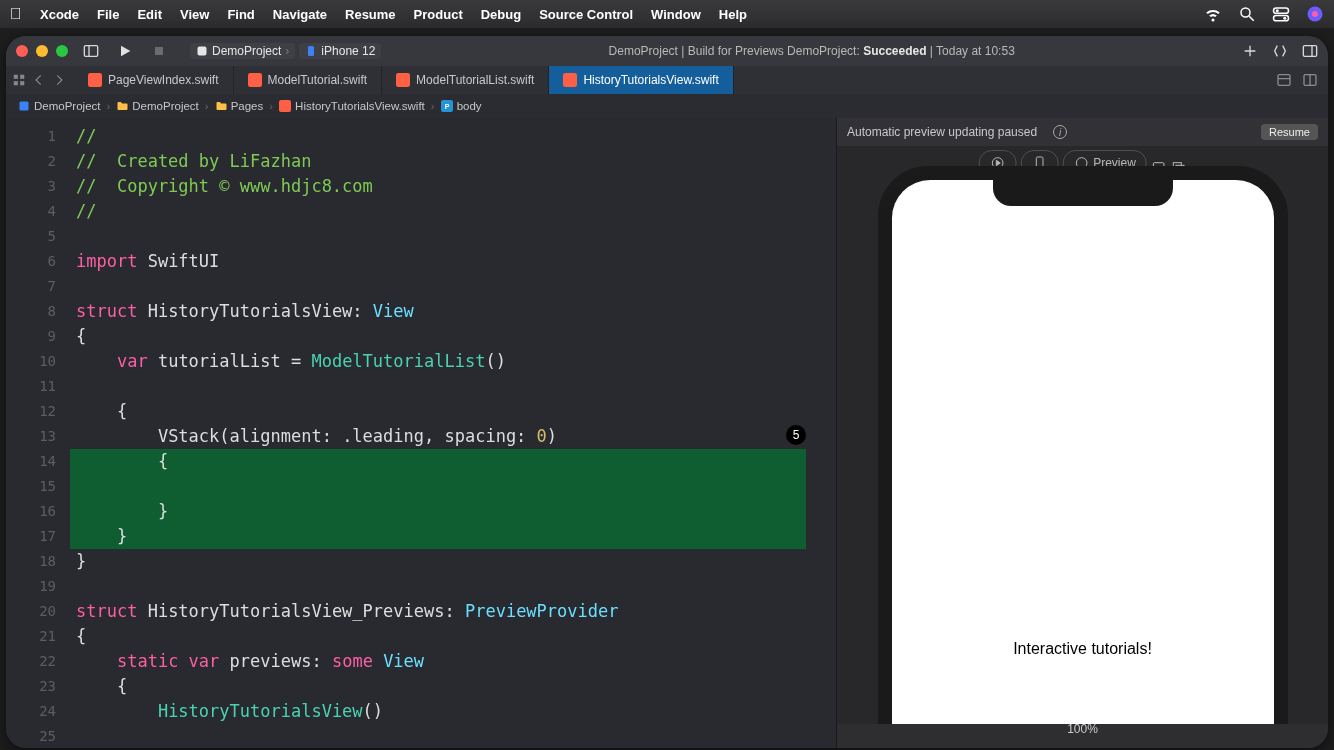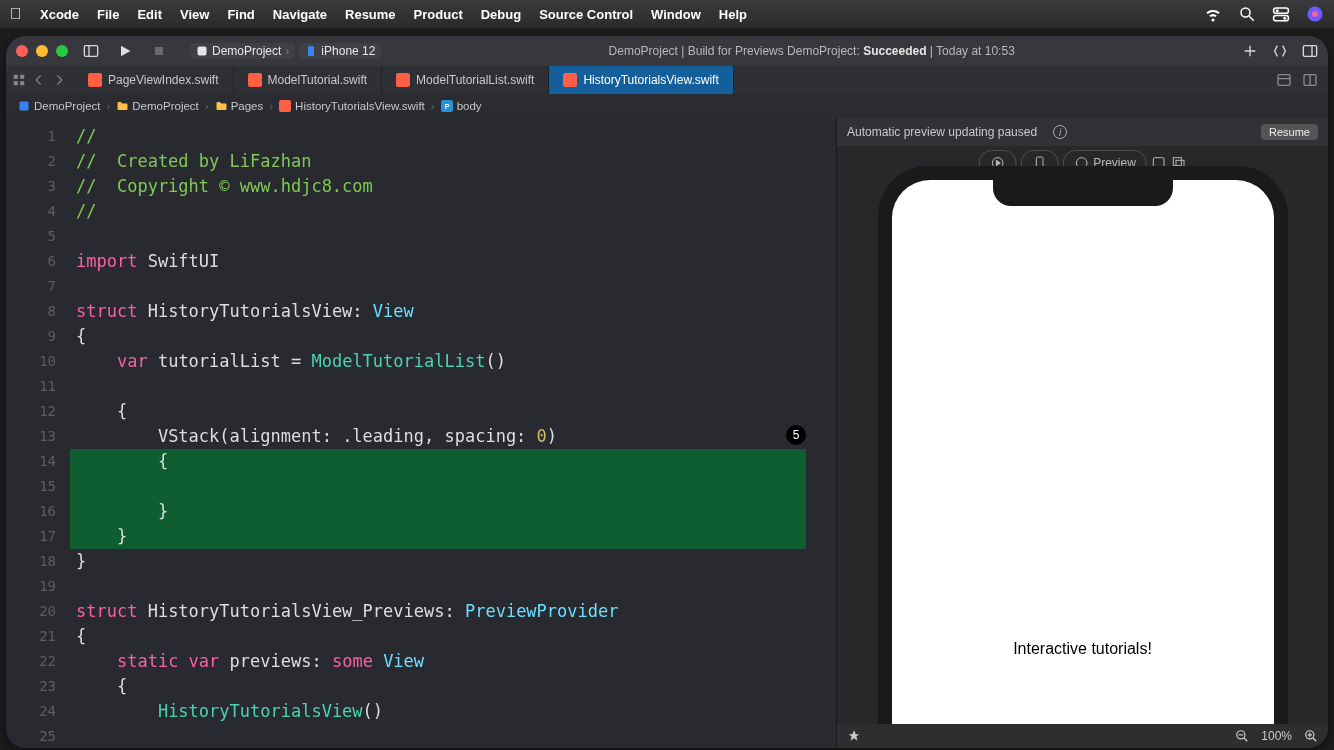--- a/index.html
+++ b/index.html
@@ -57,28 +57,28 @@
 
 
 .kw{color:#fc5fa3;} .type{color:#6bdfff;} .fn{color:#49d3b1;} .cmt{color:#7fca55;} .pl{color:#dcdede;} .num{color:#d0bf69;}
 
 
 .preview { width:492px; background:#2b2b2e; border-left:1px solid #1a1a1a; display:flex; flex-direction:column; }
 .preview-top { height:28px; background:#323236; display:flex; align-items:center; padding:0 10px; font-size:12px; color:#c9c9c9; gap:16px; }
 .preview-top .info{width:14px;height:14px;border:1px solid #aaa;border-radius:50%;display:flex;align-items:center;justify-content:center;font-size:10px;font-style:italic;color:#aaa;}
 .resume { margin-left:auto; background:#555; color:#eee; font-size:11px; padding:2px 8px; border-radius:4px; }
 .canvas { flex:1; position:relative; background:#28282a; overflow:hidden; }
-.canvas-tools { position:absolute; top:4px; left:50%; transform:translateX(-50%); display:flex; gap:4px; align-items:center; }
+.canvas-tools { position:absolute; top:4px; left:50%; transform:translateX(-50%); display:flex; gap:4px; align-items:flex-end; }
 .canvas-tools .pill { padding:4px 10px; border:1px solid #4e4e52; border-radius:14px; color:#b7b7b7; font-size:12px; display:flex;align-items:center;gap:4px;}
 .canvas-tools svg{width:16px;height:16px;fill:none;stroke:#b7b7b7;stroke-width:1.5;}
 .phone { position:absolute; top:20px; left:50%; transform:translateX(-50%); width:410px; height:720px; background:#1a1a1a; border-radius:50px; padding:14px; }
 .screen { width:100%; height:100%; background:#fff; border-radius:38px; position:relative; overflow:hidden; }
 .notch { position:absolute; top:0; left:50%; transform:translateX(-50%); width:180px; height:26px; background:#1a1a1a; border-radius:0 0 18px 18px; }
 .screen-text { position:absolute; top:460px; width:100%; text-align:center; color:#000; font-size:16px; }
-.preview-bottom { height:24px; background:#2e2e31; display:flex; align-items:center; justify-content:flex-end; gap:12px; padding:0 10px; font-size:12px; color:#ccc; }
+.preview-bottom { height:24px; background:#2e2e31; display:flex; align-items:center; justify-content:flex-end; gap:12px; padding:0 10px; font-size:12px; color:#ccc;flex-direction:column; }
 .preview-bottom svg{width:14px;height:14px;fill:#ccc;}
 .preview-bottom .left{margin-right:auto;display:flex;gap:12px;}
 
 .swifticon { fill:#ff5f45; }
 .folder-icon{fill:#ffbf47;}
 .blue-icon{fill:#3b82f6;}
 .chev{color:#777;}
 </style>
 </head>
 <body>

